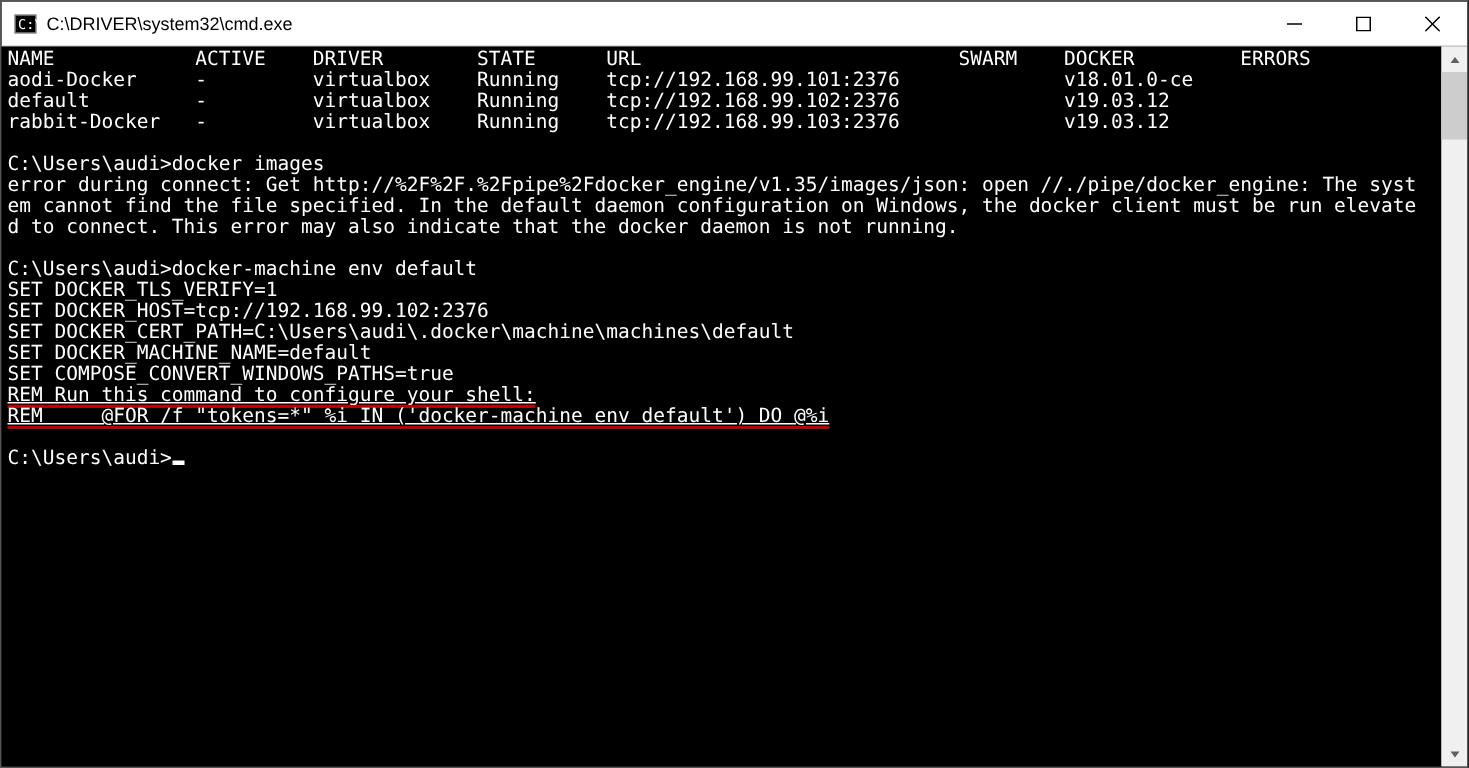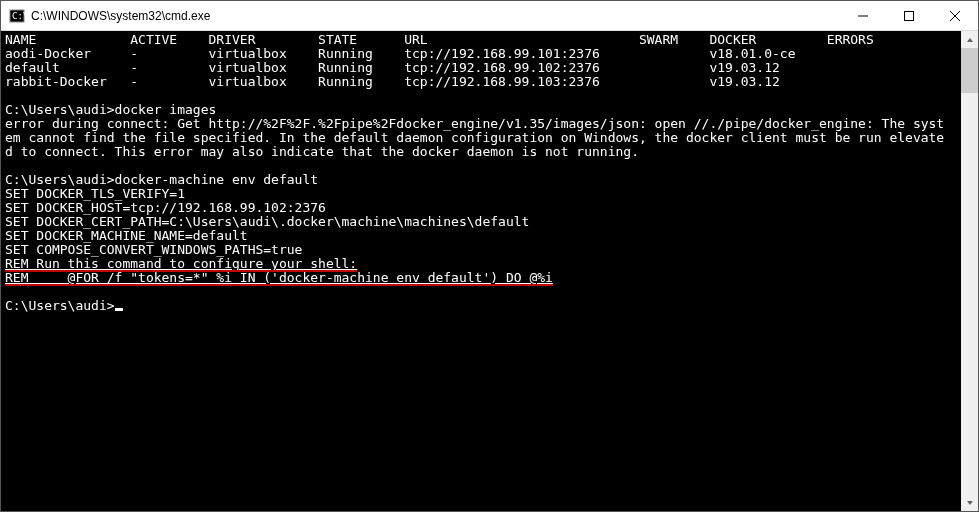--- a/index.html
+++ b/index.html
@@ -26,21 +26,21 @@
 </head>
 <body>
 
 <div class="titlebar">
   <span class="icon">
     <svg width="16" height="16" viewBox="0 0 16 16">
         <rect x="1" y="2" width="14" height="12" fill="#000" stroke="#888"></rect>
         <text x="3" y="11" font-size="9" fill="#fff" font-family="monospace">C:\</text>
       </svg>
   </span>
-  <span class="title">C:\WINDOWS\system32\cmd.exe</span>
+  <span class="title">C:\DRIVER\system32\cmd.exe</span>
   <div class="winbtns">
     <div class="winbtn">
       <svg width="10" height="10">
           <line x1="0" y1="5" x2="10" y2="5" stroke-width="1"></line>
         </svg>
     </div>
     <div class="winbtn">
       <svg width="10" height="10">
           <rect x="0.5" y="0.5" width="9" height="9" fill="none" stroke-width="1"></rect>
         </svg>

